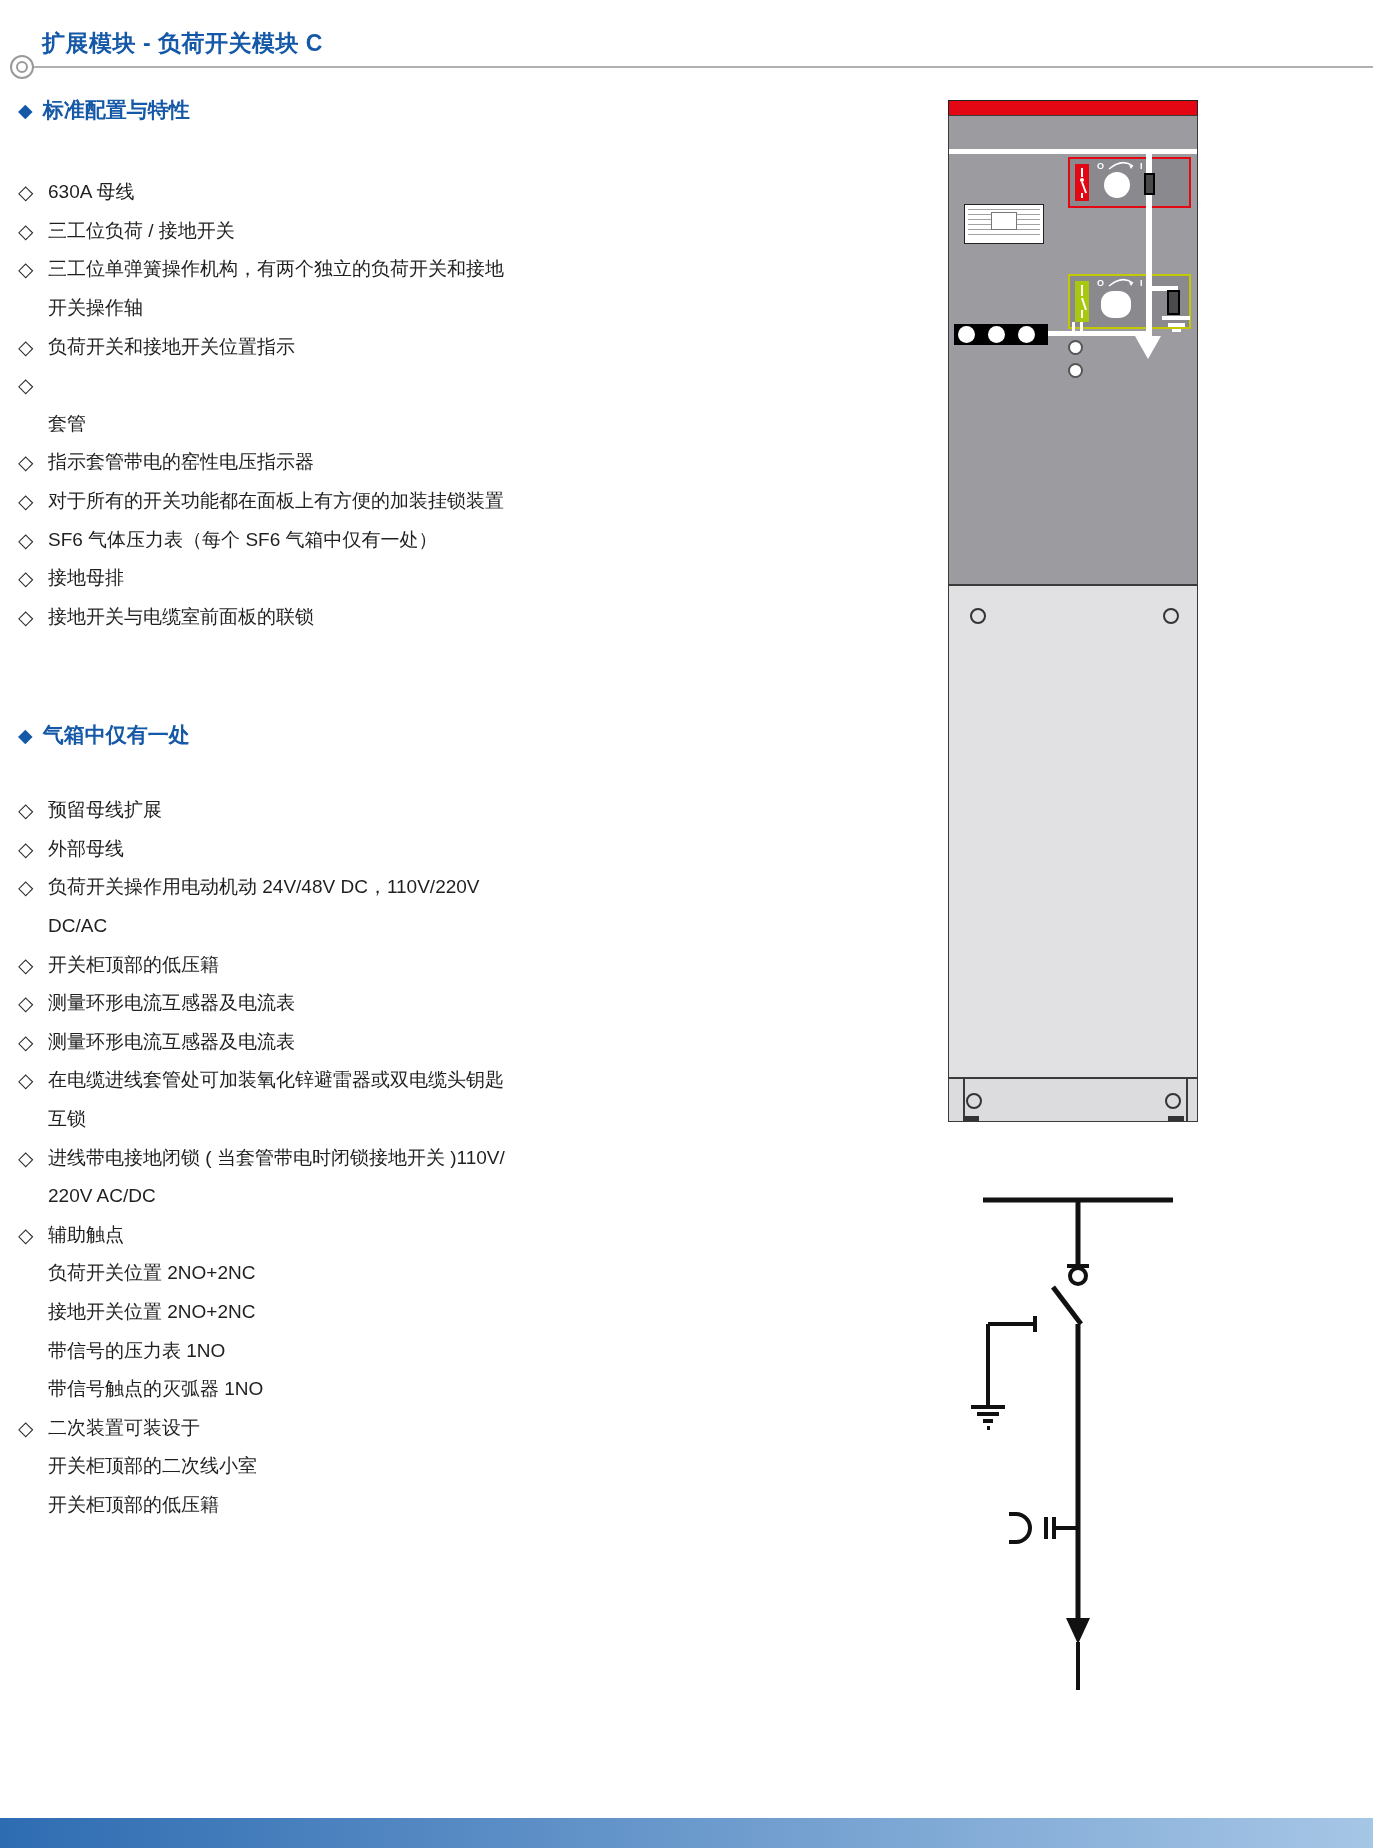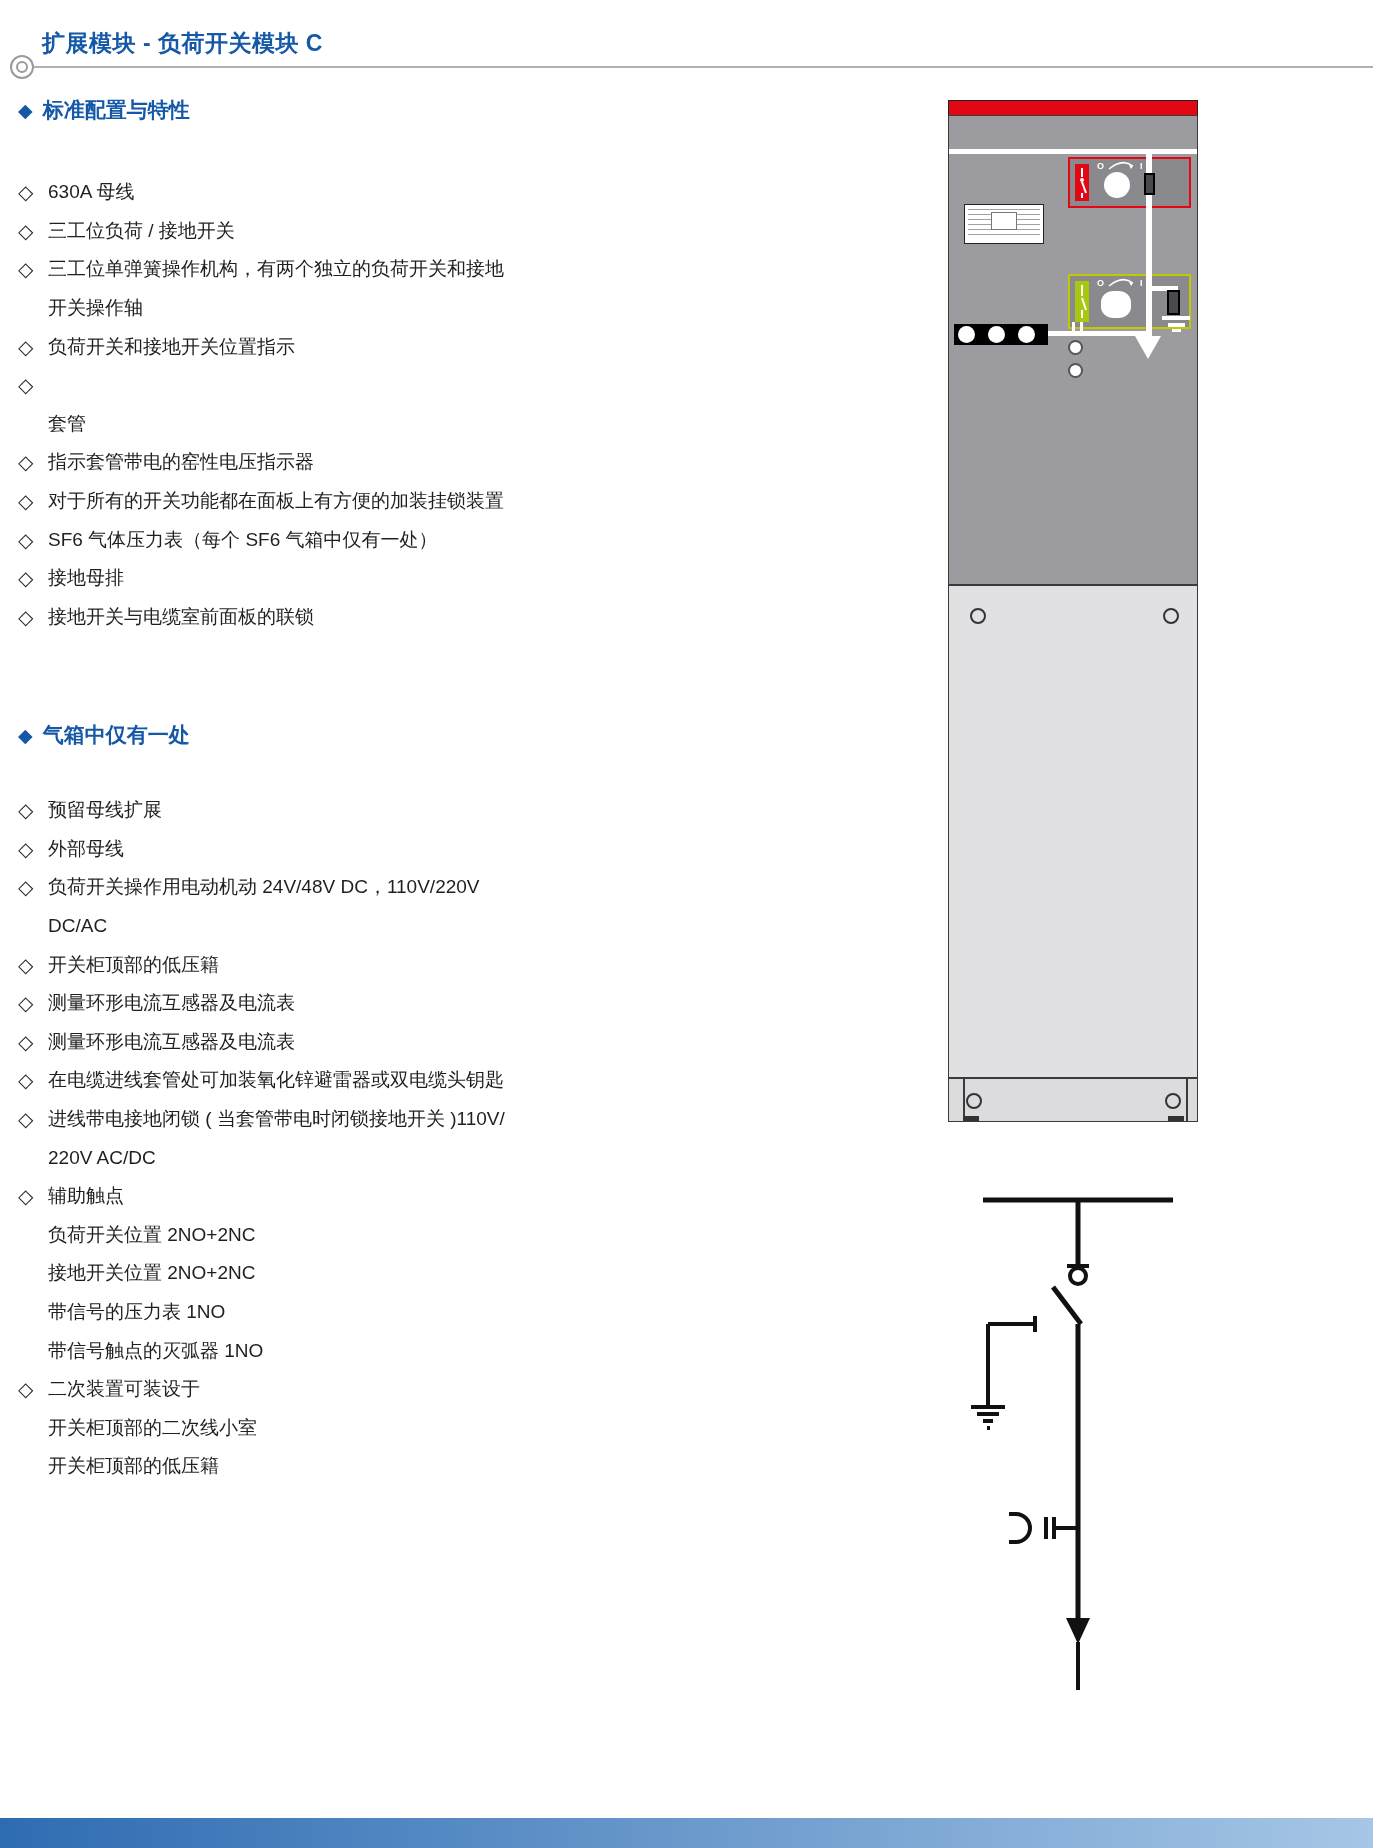--- a/index.html
+++ b/index.html
@@ -261,20 +261,23 @@
         <span class="diamond-hollow">◇</span>
         <span class="li-text">测量环形电流互感器及电流表</span>
       </div>
       <div class="li-row li-bullet">
         <span class="diamond-hollow">◇</span>
         <span class="li-text">测量环形电流互感器及电流表</span>
       </div>
       <div class="li-row li-bullet">
         <span class="diamond-hollow">◇</span>
         <span class="li-text">在电缆进线套管处可加装氧化锌避雷器或双电缆头钥匙</span>
+      </div>
+      <div class="li-row li-cont">
+        <span class="li-text">互锁</span>
       </div>
       <div class="li-row li-bullet">
         <span class="diamond-hollow">◇</span>
         <span class="li-text">进线带电接地闭锁 ( 当套管带电时闭锁接地开关 )110V/</span>
       </div>
       <div class="li-row li-cont">
         <span class="li-text">220V AC/DC</span>
       </div>
       <div class="li-row li-bullet">
         <span class="diamond-hollow">◇</span>

